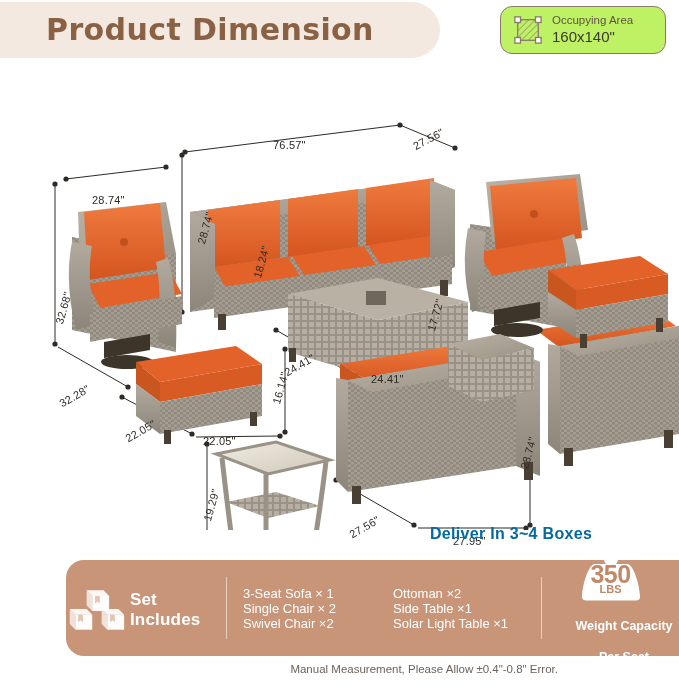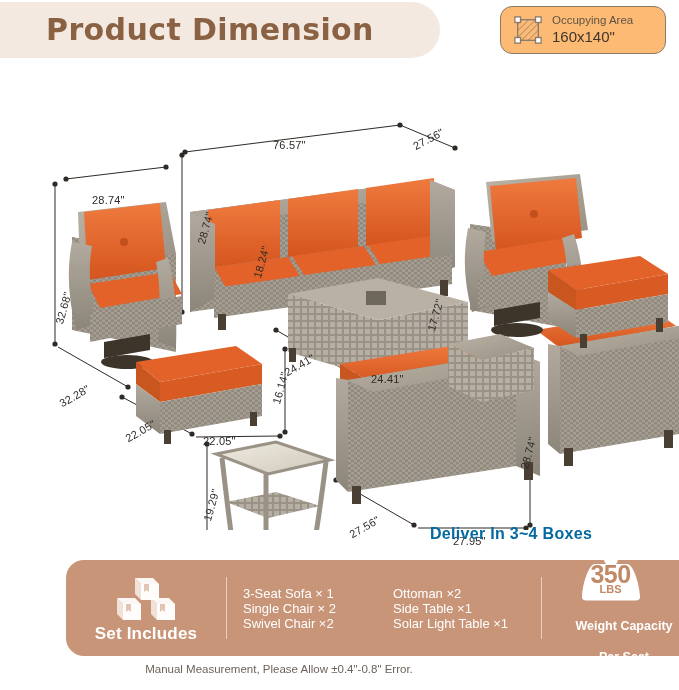--- a/index.html
+++ b/index.html
@@ -25,21 +25,21 @@
     position: absolute; left: 46px; top: 12px;
     font-size: 30px; font-weight: bold; letter-spacing: .4px;
     color: #8a6142;
     font-family: "DejaVu Sans", sans-serif;
     white-space: nowrap;
   }
   #area-badge {
     position: absolute; left: 500px; top: 6px;
     width: 166px; height: 48px;
     border: 1.4px solid #8a7a6a; border-radius: 12px;
-    background: #fdba74;
+    background: #bef264;
     display: flex; align-items: center; gap: 9px;
     padding-left: 12px;
   }
   #area-icon { width: 30px; height: 30px; flex: none; }
   .area-text { line-height: 1.25; }
   #area-label { font-size: 11.5px; color: #5f5245; white-space: nowrap; }
   #area-value { font-size: 15px; color: #3f362c; white-space: nowrap; }
 
   
   #stage {
@@ -67,21 +67,21 @@
   
   #includes-panel {
     position: absolute; left: 66px; top: 560px;
     width: 613px; height: 96px;
     background: #c89578;
     border-radius: 18px 0 0 18px;
     display: flex; align-items: center;
   }
   #set-includes-block {
     width: 160px; flex: none;
-    display: flex; flex-direction: column; align-items: center;
+    display: flex; flex-direction: row; align-items: center;
     justify-content: center; gap: 2px;
     padding-top: 4px;
   }
   #boxes-icon { width: 66px; height: 46px; }
   #set-includes-label {
     font-size: 17px; font-weight: bold; color: #ffffff; letter-spacing: .2px;
   }
   .v-divider { width: 1px; height: 62px; background: rgba(255,255,255,.55); flex: none; }
   .items-col {
     display: flex; flex-direction: column; justify-content: center;
@@ -104,21 +104,21 @@
     position: absolute; left: 0; top: 31px; width: 72px;
     text-align: center; font-size: 11px; font-weight: bold; color: #c08a68;
   }
   .weight-cap-line {
     font-size: 12.5px; font-weight: bold; color: #ffffff;
     text-align: center; line-height: 1.15; white-space: nowrap; margin-left: 27px;
   }
 
   #footer-note {
     position: absolute; left: 0; top: 663px; width: 558px;
-    text-align: center; font-size: 11.5px; color: #6d6259;
+    text-align: right; font-size: 11.5px; color: #6d6259;
   }
 </style>
 </head>
 <body>
 
 <div id="header">
   <div id="title-pill"></div>
   <div id="page-title">Product Dimension</div>
 
   <div id="area-badge">

